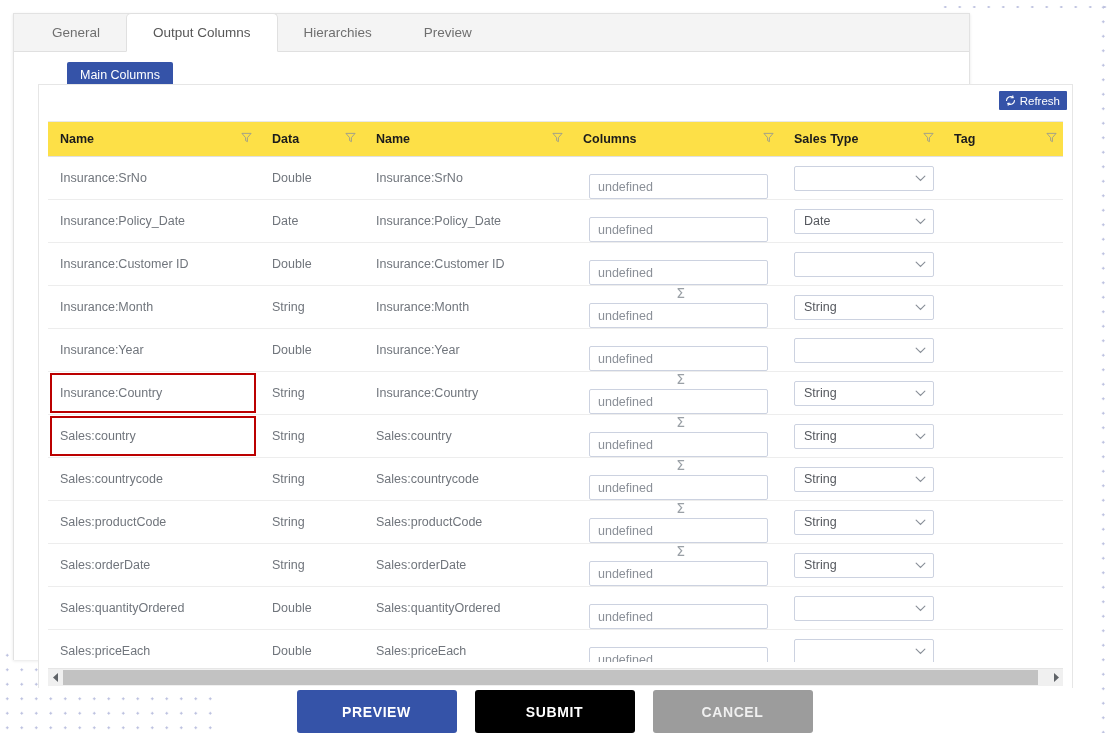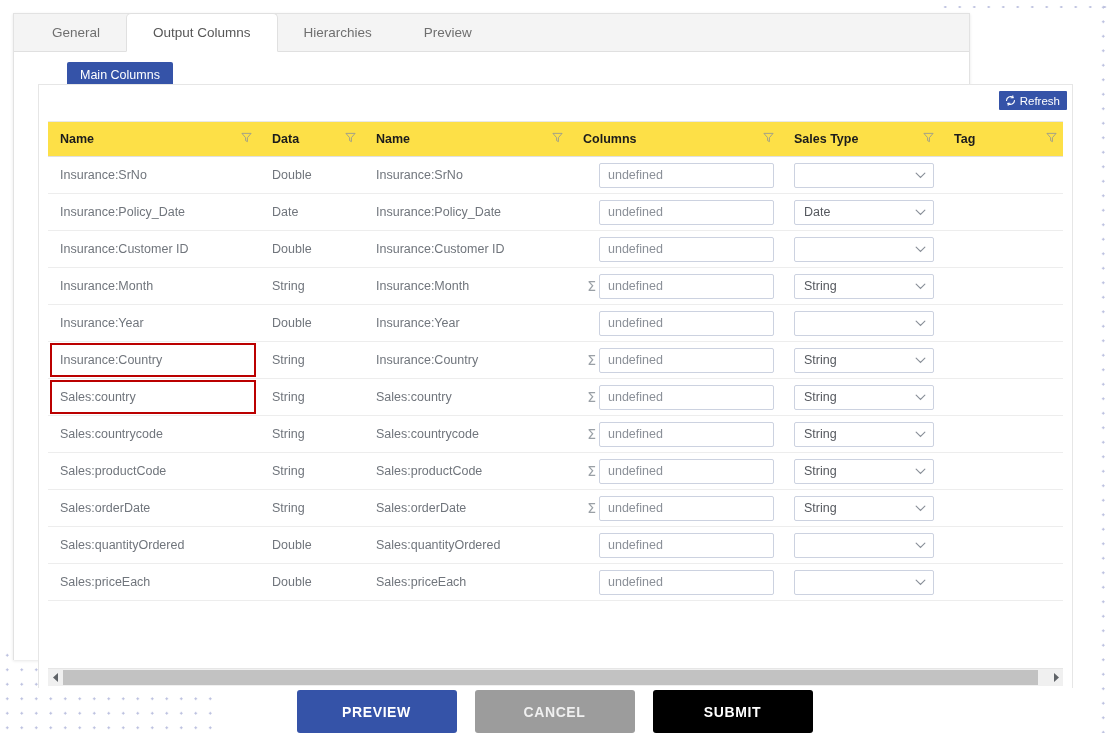--- a/index.html
+++ b/index.html
@@ -167,21 +167,21 @@
 
   
   .hl-box {
     position: absolute;
     left: 2px; top: 1px;
     right: 4px; bottom: 1px;
     border: 2.5px solid #bb0000;
     pointer-events: none;
   }
 
-  .fmt-cell { display: flex; align-items: center; gap: 3px; }
+  .fmt-cell { display: flex; align-items: center; gap: 3px; flex-direction: column; }
   .sigma {
     width: 13px;
     font-size: 14px;
     color: #9aa0a6;
     line-height: 1;
     text-align: right;
     flex: 0 0 13px;
     font-family: "DejaVu Sans", sans-serif;
   }
   .sigma.empty { color: transparent; }
@@ -641,15 +641,15 @@
           </svg>
         </div>
       </div>
 
     </div>
   </div>
 </div>
 
 <div class="footer">
   <button class="btn btn-preview">PREVIEW</button>
+  <button class="btn btn-submit">SUBMIT</button>
   <button class="btn btn-cancel">CANCEL</button>
-  <button class="btn btn-submit">SUBMIT</button>
 </div>
 
 </body></html>

